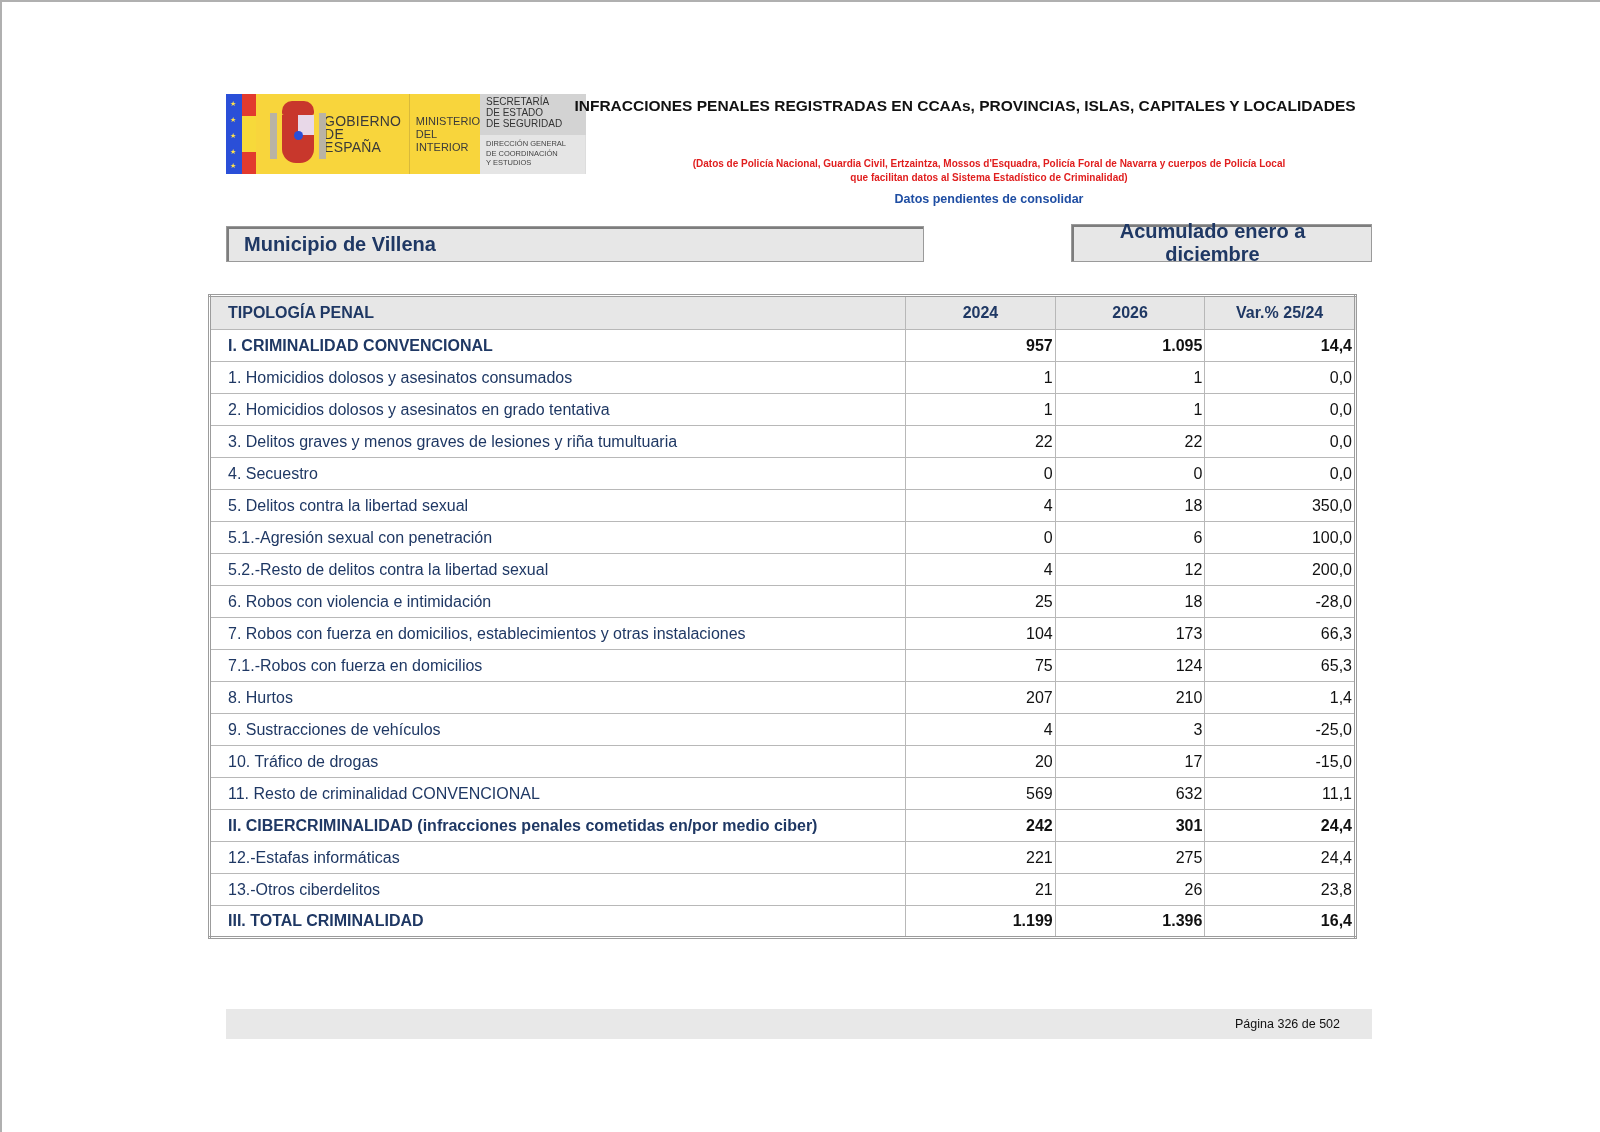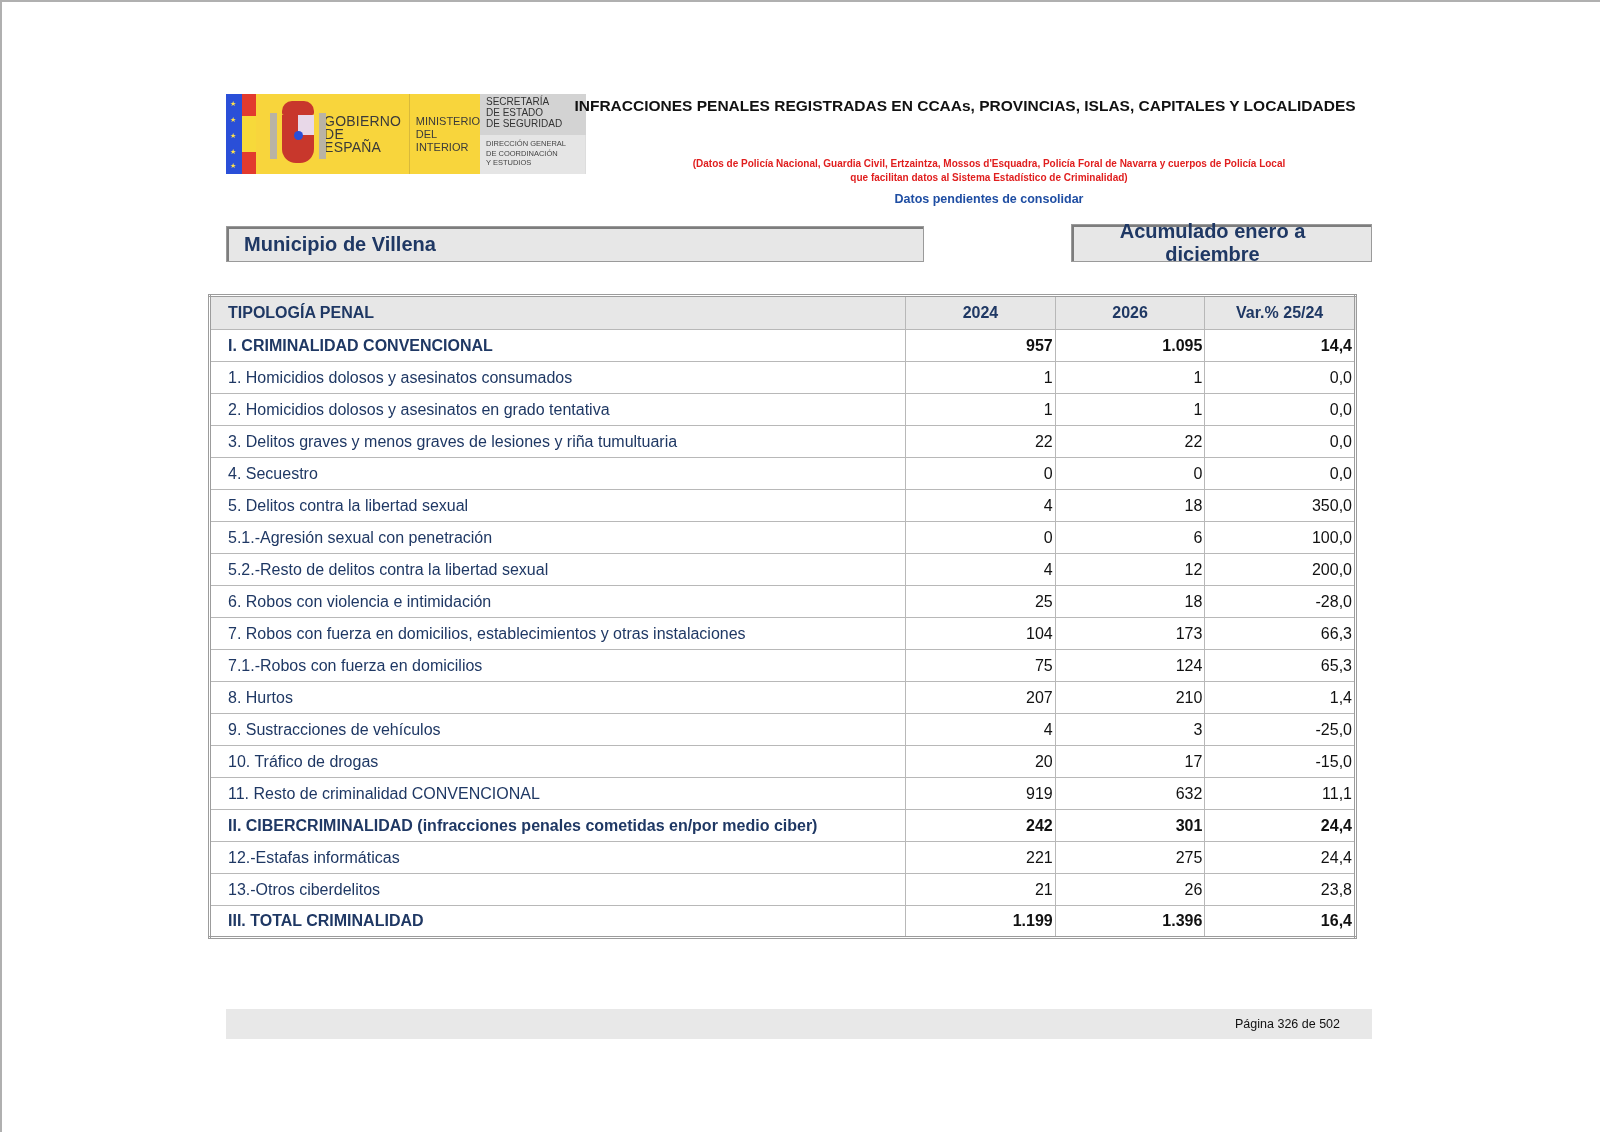--- a/index.html
+++ b/index.html
@@ -209,21 +209,21 @@
         <td class="num">-25,0</td>
       </tr>
       <tr>
         <td class="lbl">10. Tráfico de drogas</td>
         <td class="num">20</td>
         <td class="num">17</td>
         <td class="num">-15,0</td>
       </tr>
       <tr>
         <td class="lbl">11. Resto de criminalidad CONVENCIONAL</td>
-        <td class="num">919</td>
+        <td class="num">569</td>
         <td class="num">632</td>
         <td class="num">11,1</td>
       </tr>
       <tr class="bold">
         <td class="lbl">II. CIBERCRIMINALIDAD (infracciones penales cometidas en/por medio ciber)</td>
         <td class="num">242</td>
         <td class="num">301</td>
         <td class="num">24,4</td>
       </tr>
       <tr>

